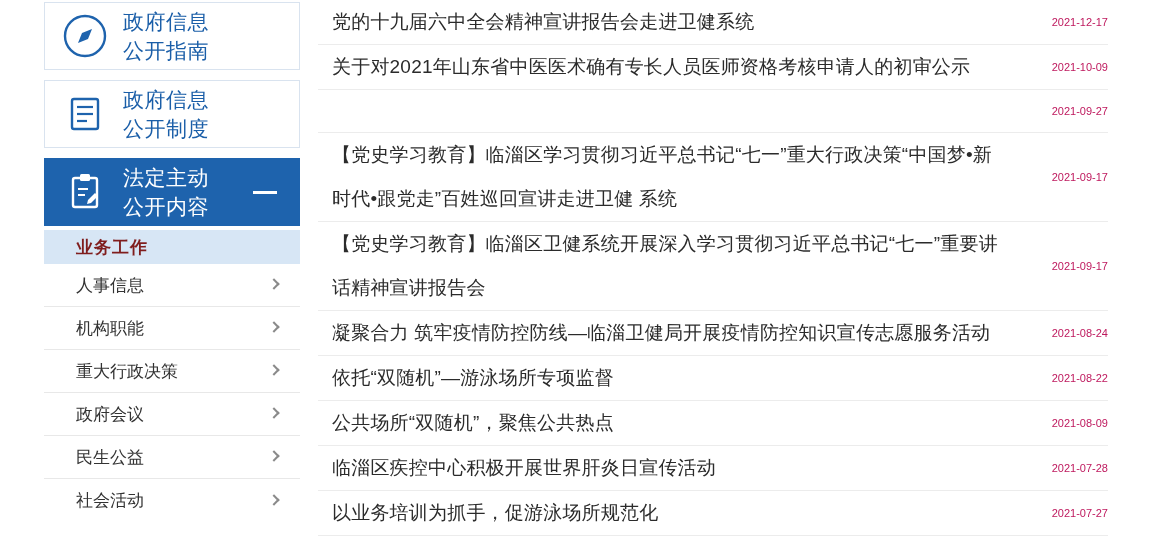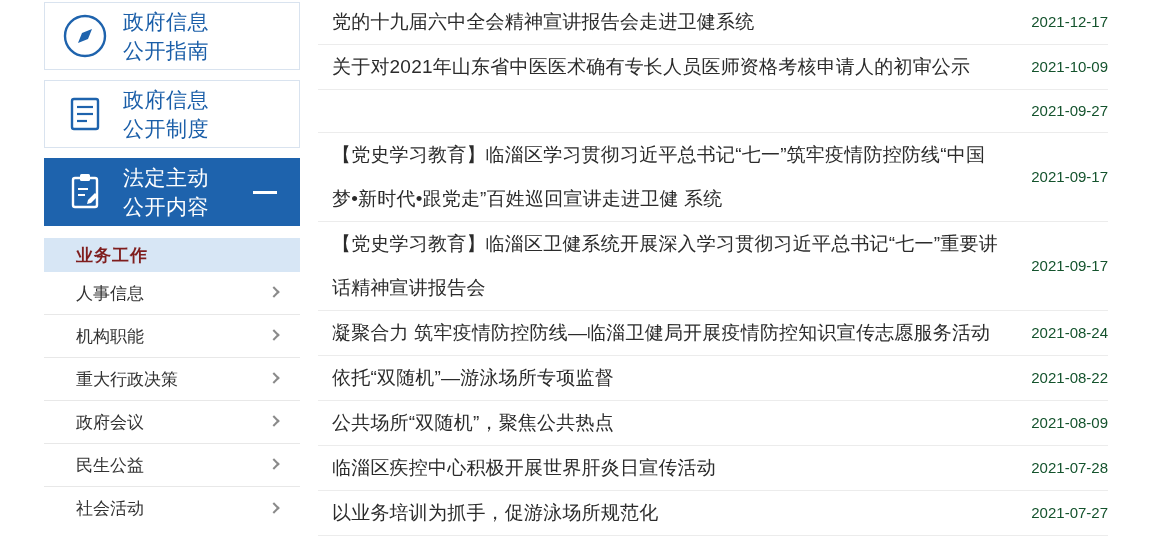--- a/index.html
+++ b/index.html
@@ -131,22 +131,22 @@
     line-height: 44px;
     letter-spacing: 0.2px;
     padding-left: 14px;
     max-width: 680px;
   }
   .news-date {
     position: absolute;
     right: 0;
     top: 50%;
     margin-top: -10px;
-    color: #14532d;
-    font-size: 15px;
+    color: #be185d;
+    font-size: 11px;
     line-height: 20px;
     white-space: nowrap;
   }
 
   
   .ico { display: block; }
 </style>
 </head>
 <body>
 
@@ -175,21 +175,21 @@
           <line x1="15" y1="23" x2="31" y2="23" stroke="#1e63ad" stroke-width="2.2"></line>
           <line x1="15" y1="30" x2="25" y2="30" stroke="#1e63ad" stroke-width="2.2"></line>
         </svg>
       </span>
       <div class="card-label">
         <span>政府信息</span>
         <span>公开制度</span>
       </div>
     </div>
 
-    <div class="nav-card active" style="margin-bottom:12px;text-align:center;">
+    <div class="nav-card active" style="margin-bottom:4px;text-align:center;">
       <span class="icon-box">
         <svg class="ico" width="46" height="46" viewBox="0 0 46 46">
           <rect x="11" y="9" width="24" height="29" rx="2" fill="none" stroke="#ffffff" stroke-width="2.4"></rect>
           <rect x="18" y="5" width="10" height="7" rx="1.5" fill="#ffffff"></rect>
           <line x1="16" y1="20" x2="26" y2="20" stroke="#ffffff" stroke-width="2"></line>
           <line x1="16" y1="26" x2="23" y2="26" stroke="#ffffff" stroke-width="2"></line>
           <path d="M26 31 L33 24 L36 27 L29 34 L25 35 Z" fill="#ffffff"></path>
         </svg>
       </span>
       <div class="card-label">
@@ -239,21 +239,21 @@
     <div class="news-row">
       <div class="news-title">关于对2021年山东省中医医术确有专长人员医师资格考核申请人的初审公示</div>
       <div class="news-date">2021-10-09</div>
     </div>
 
     <div class="news-row">
       <div class="news-date">2021-09-27</div>
     </div>
 
     <div class="news-row tall">
-      <div class="news-title">【党史学习教育】临淄区学习贯彻习近平总书记“七一”筑牢疫情防控防线“中国梦•新时代•跟党走”百姓巡回宣讲走进卫健 系统</div>
+      <div class="news-title">【党史学习教育】临淄区学习贯彻习近平总书记“七一”重大行政决策“中国梦•新时代•跟党走”百姓巡回宣讲走进卫健 系统</div>
       <div class="news-date">2021-09-17</div>
     </div>
 
     <div class="news-row tall">
       <div class="news-title">【党史学习教育】临淄区卫健系统开展深入学习贯彻习近平总书记“七一”重要讲话精神宣讲报告会</div>
       <div class="news-date">2021-09-17</div>
     </div>
 
     <div class="news-row">
       <div class="news-title">凝聚合力 筑牢疫情防控防线—临淄卫健局开展疫情防控知识宣传志愿服务活动</div>

